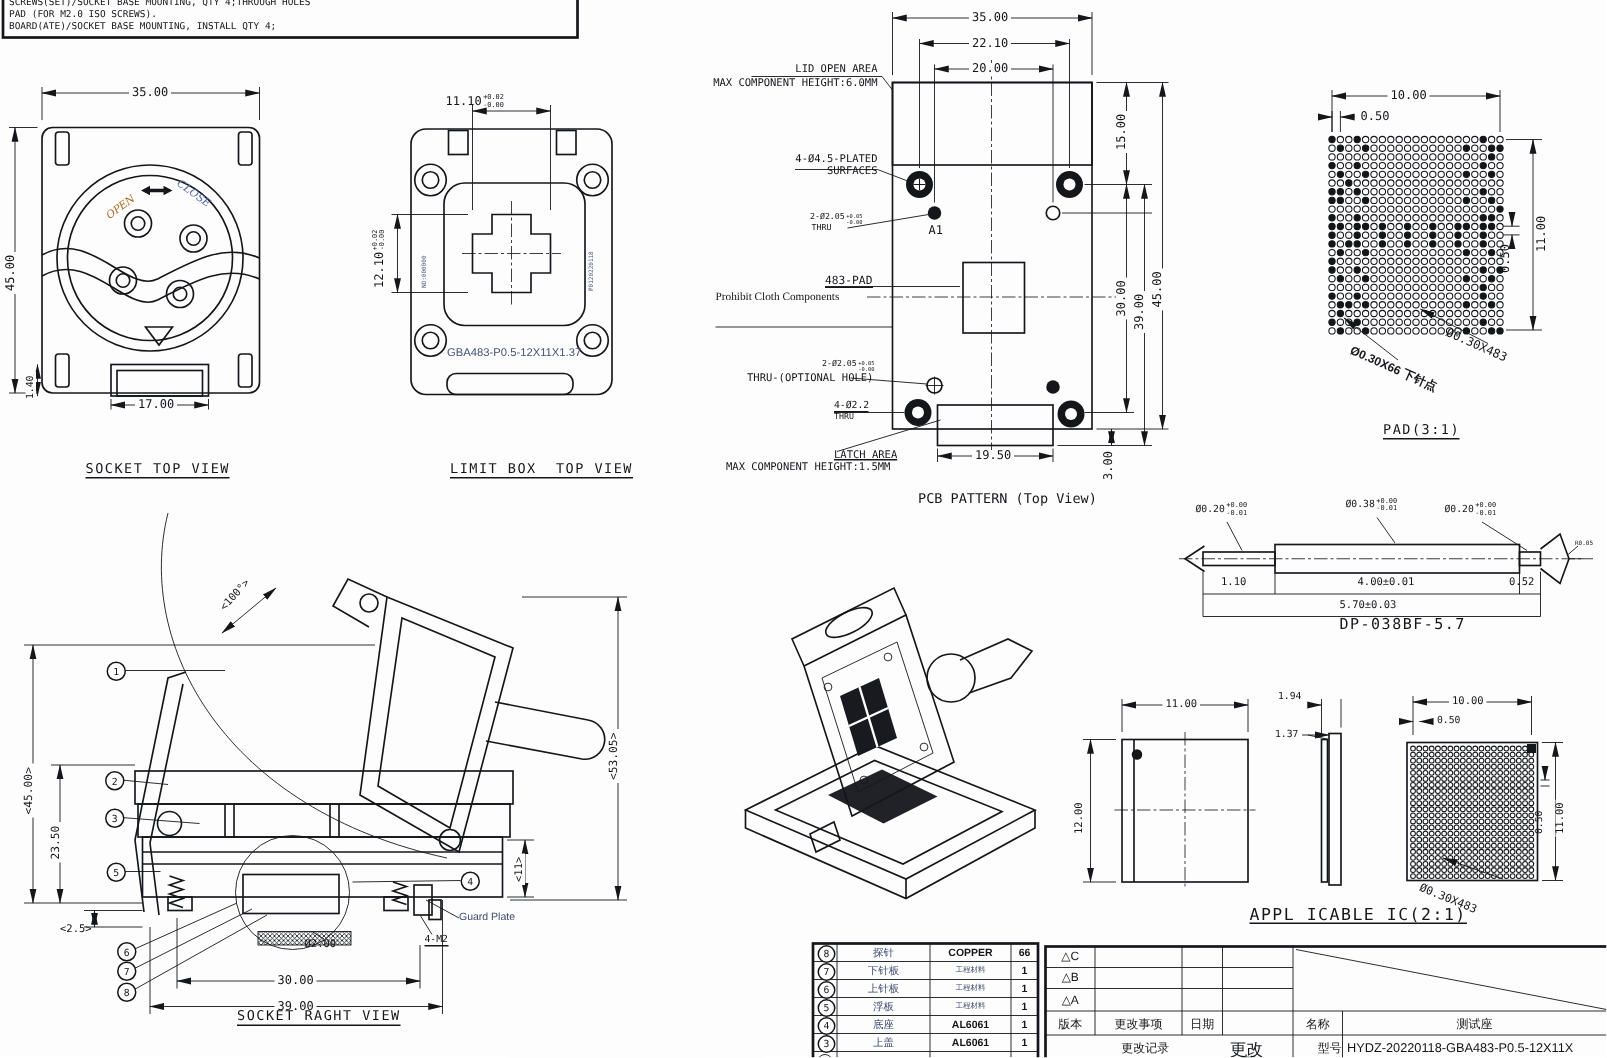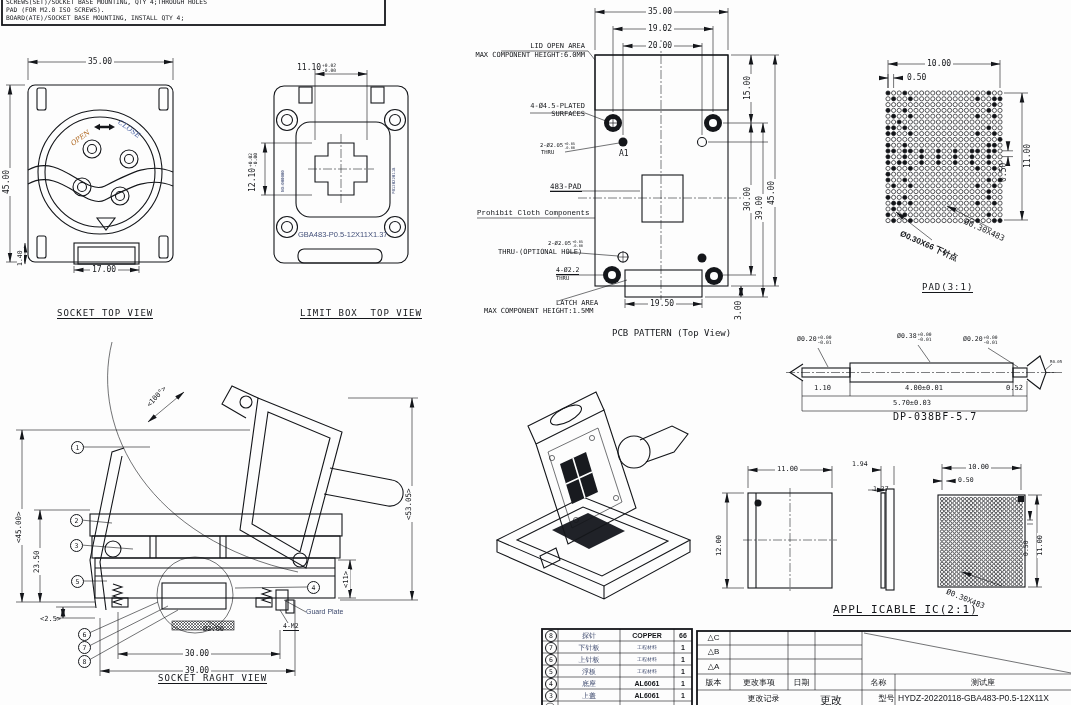--- a/index.html
+++ b/index.html
@@ -1281,46 +1281,46 @@
 <div class="t tolwrap r" style="left:249px;top:192px;">
   <span>12.10</span>
   <span class="stack"><i>+0.02</i><i>-0.00</i></span>
 </div>
 <div class="t r blue" style="left:281px;top:192px;font-size:4px;">NO:000000</div>
 <div class="t r blue" style="left:392px;top:194px;font-size:4px;">P0120220118</div>
 <div class="t blue" style="left:298px;top:231px;font-size:7.5px;font-family:'Liberation Sans',sans-serif;">GBA483-P0.5-12X11X1.37</div>
 <div class="t ttl" style="left:300px;top:309px;">LIMIT BOX  TOP VIEW</div>
 
 <div class="t bgw" style="left:646px;top:8px;">35.00</div>
-<div class="t bgw" style="left:646px;top:25px;">19.02</div>
+<div class="t bgw" style="left:646px;top:25px;">22.10</div>
 <div class="t bgw" style="left:646px;top:42px;">20.00</div>
 <div class="t r bgw" style="left:744px;top:102px;">15.00</div>
 <div class="t r bgw" style="left:744px;top:213px;">30.00</div>
 <div class="t r bgw" style="left:756px;top:222px;">39.00</div>
 <div class="t r bgw" style="left:768px;top:207px;">45.00</div>
 <div class="t" style="left:455px;top:43px;width:130px;text-align:right;font-size:7px;">LID OPEN AREA</div>
 <div class="t" style="left:440px;top:52px;width:145px;text-align:right;font-size:7px;">MAX COMPONENT HEIGHT:6.0MM</div>
 <div class="t" style="left:505px;top:103px;width:80px;text-align:right;font-size:7px;">4-Ø4.5-PLATED</div>
 <div class="t" style="left:520px;top:111px;width:65px;text-align:right;font-size:7px;">SURFACES</div>
 <div class="t tolwrap" style="left:540px;top:143px;font-size:5.5px;">
   <span>2-Ø2.05</span>
   <span class="stack" style="font-size:3.6px;"><i>+0.05</i><i>-0.00</i></span>
 </div>
 <div class="t" style="left:541px;top:150px;font-size:5.5px;">THRU</div>
 <div class="t" style="left:619px;top:150px;">A1</div>
 <div class="t" style="left:550px;top:183px;font-size:7.5px;border-bottom:1px solid #14161a;">483-PAD</div>
-<div class="t" style="left:477px;top:210px;font-size:7.5px;font-family:Liberation Mono, monospace;">Prohibit Cloth Components</div>
+<div class="t" style="left:477px;top:194px;font-size:7.5px;font-family:Liberation Serif, serif;">Prohibit Cloth Components</div>
 <div class="t tolwrap" style="left:548px;top:241px;font-size:5.5px;">
   <span>2-Ø2.05</span>
   <span class="stack" style="font-size:3.6px;"><i>+0.05</i><i>-0.00</i></span>
 </div>
 <div class="t" style="left:498px;top:249px;font-size:7px;">THRU-(OPTIONAL HOLE)</div>
 <div class="t" style="left:556px;top:267px;font-size:6.5px;border-bottom:1px solid #14161a;">4-Ø2.2</div>
 <div class="t" style="left:556px;top:276px;font-size:5.5px;">THRU</div>
-<div class="t" style="left:556px;top:300px;font-size:7px;">LATCH AREA</div>
+<div class="t" style="left:556px;top:300px;font-size:7px;text-decoration:underline;">LATCH AREA</div>
 <div class="t" style="left:484px;top:308px;font-size:7px;">MAX COMPONENT HEIGHT:1.5MM</div>
 <div class="t bgw" style="left:648px;top:300px;">19.50</div>
 <div class="t r bgw" style="left:735px;top:322px;">3.00</div>
 <div class="t" style="left:612px;top:329px;font-size:9px;">PCB PATTERN (Top View)</div>
 
 <div class="t bgw" style="left:925px;top:60px;">10.00</div>
 <div class="t" style="left:907px;top:74px;">0.50</div>
 <div class="t r" style="left:1000px;top:182px;">0.50</div>
 <div class="t r bgw" style="left:1024px;top:170px;">11.00</div>
 <div class="t" style="left:966px;top:218px;transform:rotate(24deg);transform-origin:0 0;">Ø0.30X483</div>
@@ -1363,21 +1363,21 @@
 <div class="bal" style="left:70px;top:539px;">3</div>
 <div class="bal" style="left:307px;top:581px;">4</div>
 <div class="bal" style="left:71px;top:575px;">5</div>
 <div class="bal" style="left:78px;top:628px;">6</div>
 <div class="bal" style="left:78px;top:641px;">7</div>
 <div class="bal" style="left:78px;top:655px;">8</div>
 
 <div class="t bgw" style="left:775px;top:466px;font-size:7px;">11.00</div>
 <div class="t r bgw" style="left:716px;top:558px;font-size:7px;">12.00</div>
 <div class="t" style="left:852px;top:461px;font-size:6.5px;">1.94</div>
-<div class="t" style="left:873px;top:486px;font-size:6.5px;">1.37</div>
+<div class="t" style="left:850px;top:486px;font-size:6.5px;">1.37</div>
 <div class="t bgw" style="left:966px;top:464px;font-size:7px;">10.00</div>
 <div class="t" style="left:958px;top:477px;font-size:6.5px;">0.50</div>
 <div class="t r" style="left:1023px;top:556px;font-size:6.5px;">0.50</div>
 <div class="t r bgw" style="left:1037px;top:558px;font-size:7px;">11.00</div>
 <div class="t" style="left:948px;top:588px;font-size:7.5px;transform:rotate(22deg);transform-origin:0 0;">Ø0.30X483</div>
 <div class="t ttl" style="left:833px;top:604px;font-size:11px;">APPL ICABLE IC(2:1)</div>
 
 <div class="bal" style="left:545px;top:630px;width:10px;height:10px;">8</div>
 <div class="bal" style="left:545px;top:642px;width:10px;height:10px;">7</div>
 <div class="bal" style="left:545px;top:654px;width:10px;height:10px;">6</div>

